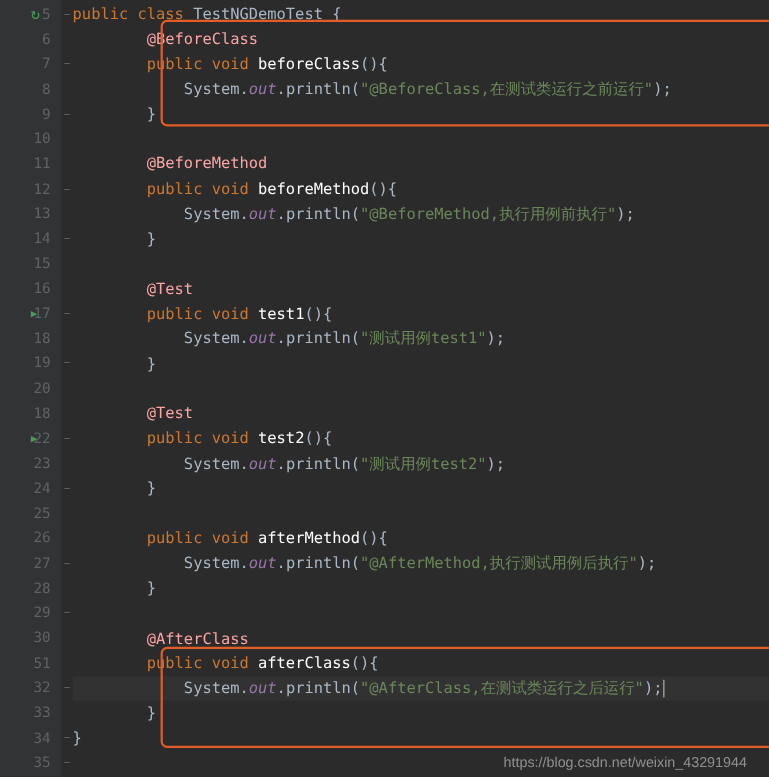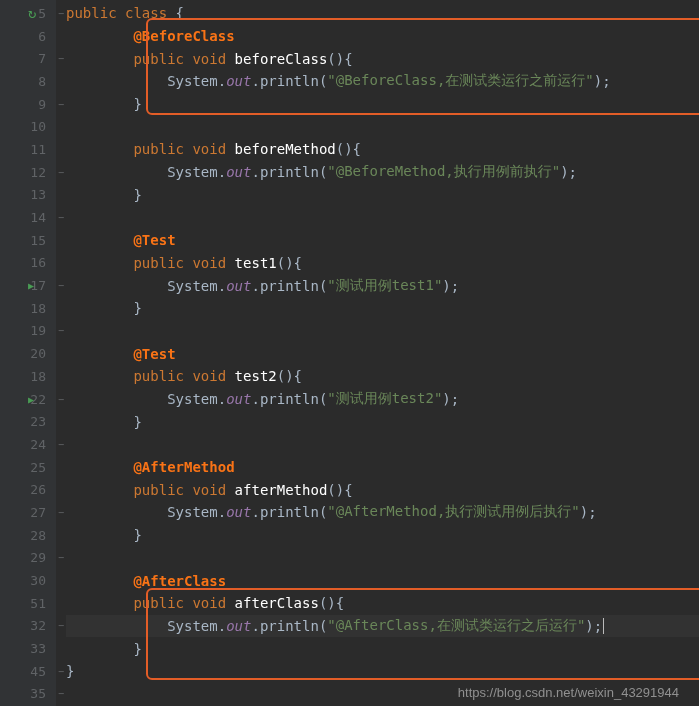--- a/index.html
+++ b/index.html
@@ -59,21 +59,21 @@
     }
     .code-line {
       height: 22.7px;
       display: flex;
       align-items: center;
       white-space: pre;
     }
     .kw { color: #cc7832; font-weight: normal; }
     .class-name { color: #a9b7c6; }
     .method { color: #ffffff; }
-    .anno { color: #f97316; font-weight: bold; }
+    .anno { color: #fca5a5; }
     .str { color: #6a8759; }
     .static-field { color: #9876aa; font-style: italic; text-align: center; }
     .punct { color: #a9b7c6; }
     .highlight-box {
       position: absolute;
       border: 2px solid #e35d27;
       border-radius: 6px;
       pointer-events: none;
     }
     .box1 { left: 90px; top: 18px; width: 595px; height: 97px; }
@@ -190,52 +190,52 @@
         <span class="line-num">51</span>
       </div>
       <div class="line-row">
         <span class="line-num">32</span>
         <span class="fold-icon">−</span>
       </div>
       <div class="line-row">
         <span class="line-num">33</span>
       </div>
       <div class="line-row">
-        <span class="line-num">45</span>
+        <span class="line-num">34</span>
         <span class="fold-icon">−</span>
       </div>
       <div class="line-row">
         <span class="line-num">35</span>
         <span class="fold-icon">−</span>
       </div>
     </div>
   <div class="code-area" id="code">
     <div class="highlight-box box1"></div>
     <div class="highlight-box box2"></div>
-  <div class="code-line"><span class="punct"></span><span class="kw">public class </span><span class="punct">{</span></div>
+  <div class="code-line"><span class="punct"></span><span class="kw">public class </span><span class="class-name">TestNGDemoTest </span><span class="punct">{</span></div>
       <div class="code-line"><span class="punct">        </span><span class="anno">@BeforeClass</span></div>
       <div class="code-line"><span class="punct">        </span><span class="kw">public void </span><span class="method">beforeClass</span><span class="punct">(){</span></div>
       <div class="code-line"><span class="punct">            </span><span class="class-name">System.</span><span class="static-field">out</span><span class="punct">.println(</span><span class="str">"@BeforeClass,在测试类运行之前运行"</span><span class="punct">);</span></div>
       <div class="code-line"><span class="punct">        </span><span class="punct">}</span></div>
       <div class="code-line"><span class="punct"></span></div>
+      <div class="code-line"><span class="punct">        </span><span class="anno">@BeforeMethod</span></div>
       <div class="code-line"><span class="punct">        </span><span class="kw">public void </span><span class="method">beforeMethod</span><span class="punct">(){</span></div>
       <div class="code-line"><span class="punct">            </span><span class="class-name">System.</span><span class="static-field">out</span><span class="punct">.println(</span><span class="str">"@BeforeMethod,执行用例前执行"</span><span class="punct">);</span></div>
       <div class="code-line"><span class="punct">        </span><span class="punct">}</span></div>
       <div class="code-line"><span class="punct"></span></div>
       <div class="code-line"><span class="punct">        </span><span class="anno">@Test</span></div>
       <div class="code-line"><span class="punct">        </span><span class="kw">public void </span><span class="method">test1</span><span class="punct">(){</span></div>
       <div class="code-line"><span class="punct">            </span><span class="class-name">System.</span><span class="static-field">out</span><span class="punct">.println(</span><span class="str">"测试用例test1"</span><span class="punct">);</span></div>
       <div class="code-line"><span class="punct">        </span><span class="punct">}</span></div>
       <div class="code-line"><span class="punct"></span></div>
       <div class="code-line"><span class="punct">        </span><span class="anno">@Test</span></div>
       <div class="code-line"><span class="punct">        </span><span class="kw">public void </span><span class="method">test2</span><span class="punct">(){</span></div>
       <div class="code-line"><span class="punct">            </span><span class="class-name">System.</span><span class="static-field">out</span><span class="punct">.println(</span><span class="str">"测试用例test2"</span><span class="punct">);</span></div>
       <div class="code-line"><span class="punct">        </span><span class="punct">}</span></div>
       <div class="code-line"><span class="punct"></span></div>
-      <div class="code-line"><span class="punct">        </span><span class="anno">@AfterMethod</span></div>
       <div class="code-line"><span class="punct">        </span><span class="kw">public void </span><span class="method">afterMethod</span><span class="punct">(){</span></div>
       <div class="code-line"><span class="punct">            </span><span class="class-name">System.</span><span class="static-field">out</span><span class="punct">.println(</span><span class="str">"@AfterMethod,执行测试用例后执行"</span><span class="punct">);</span></div>
       <div class="code-line"><span class="punct">        </span><span class="punct">}</span></div>
       <div class="code-line"><span class="punct"></span></div>
       <div class="code-line"><span class="punct">        </span><span class="anno">@AfterClass</span></div>
       <div class="code-line"><span class="punct">        </span><span class="kw">public void </span><span class="method">afterClass</span><span class="punct">(){</span></div>
       <div class="code-line caret-line"><span class="punct">            </span><span class="class-name">System.</span><span class="static-field">out</span><span class="punct">.println(</span><span class="str">"@AfterClass,在测试类运行之后运行"</span><span class="punct">);</span><span class="caret"></span></div>
       <div class="code-line"><span class="punct">        </span><span class="punct">}</span></div>
       <div class="code-line"><span class="punct"></span><span class="punct">}</span></div>
     </div>

